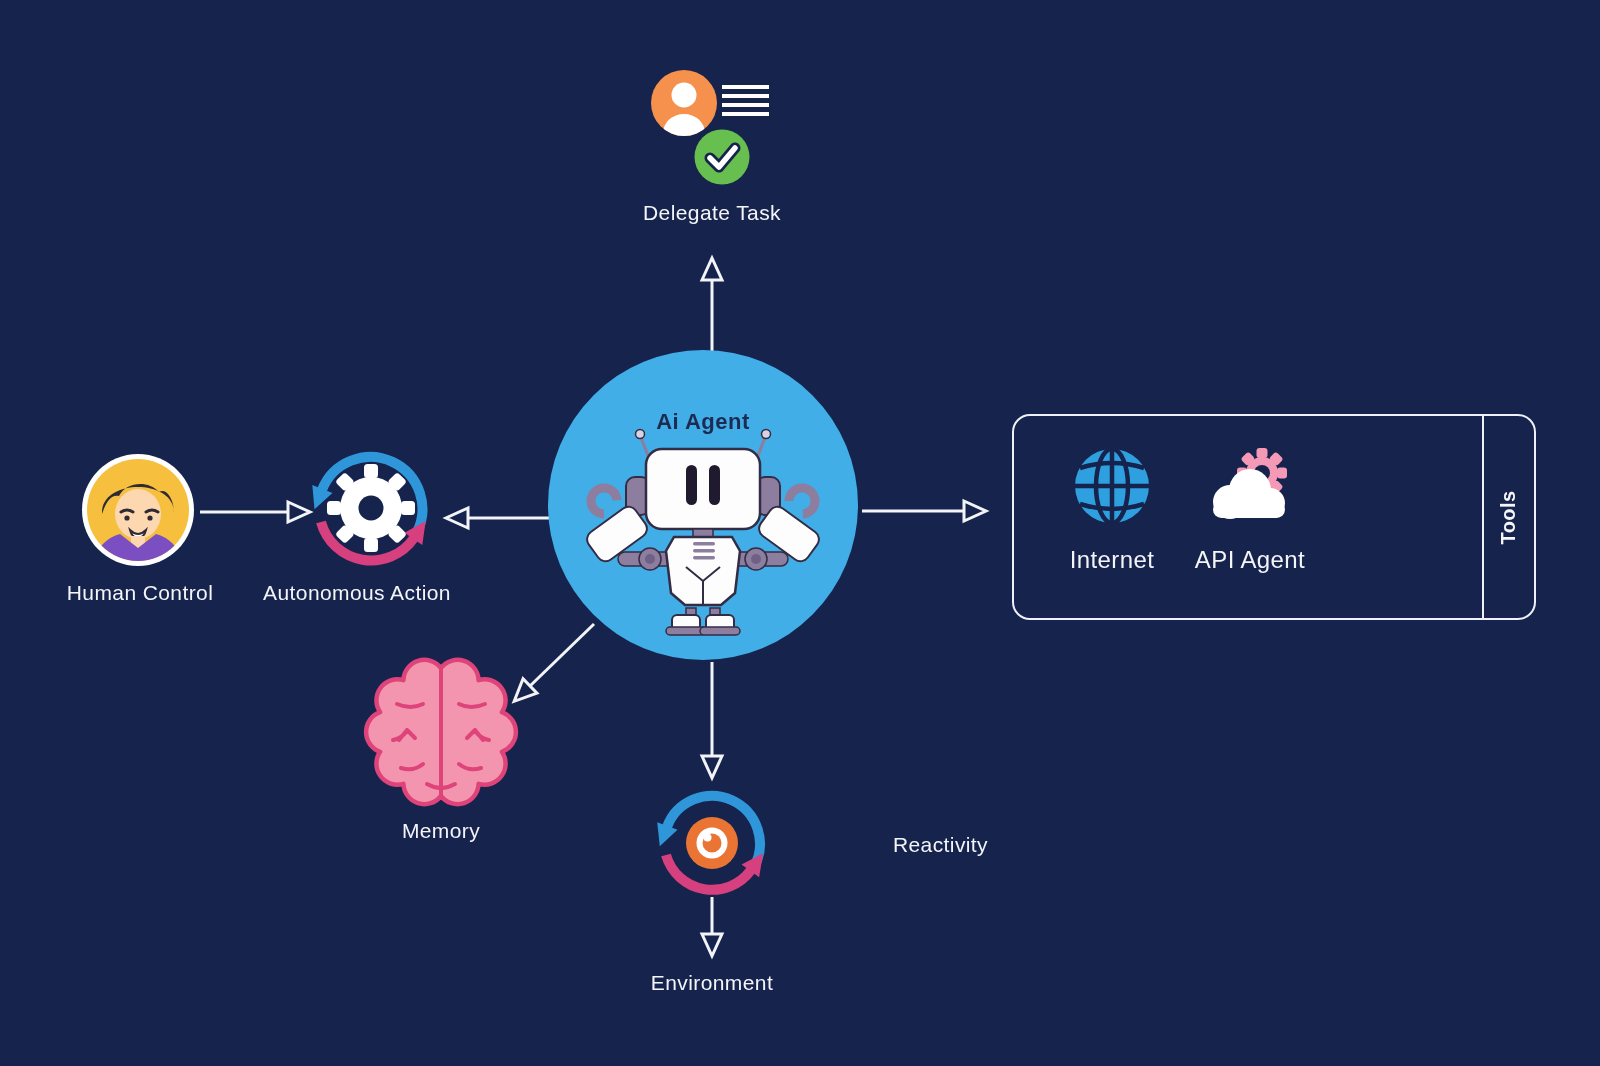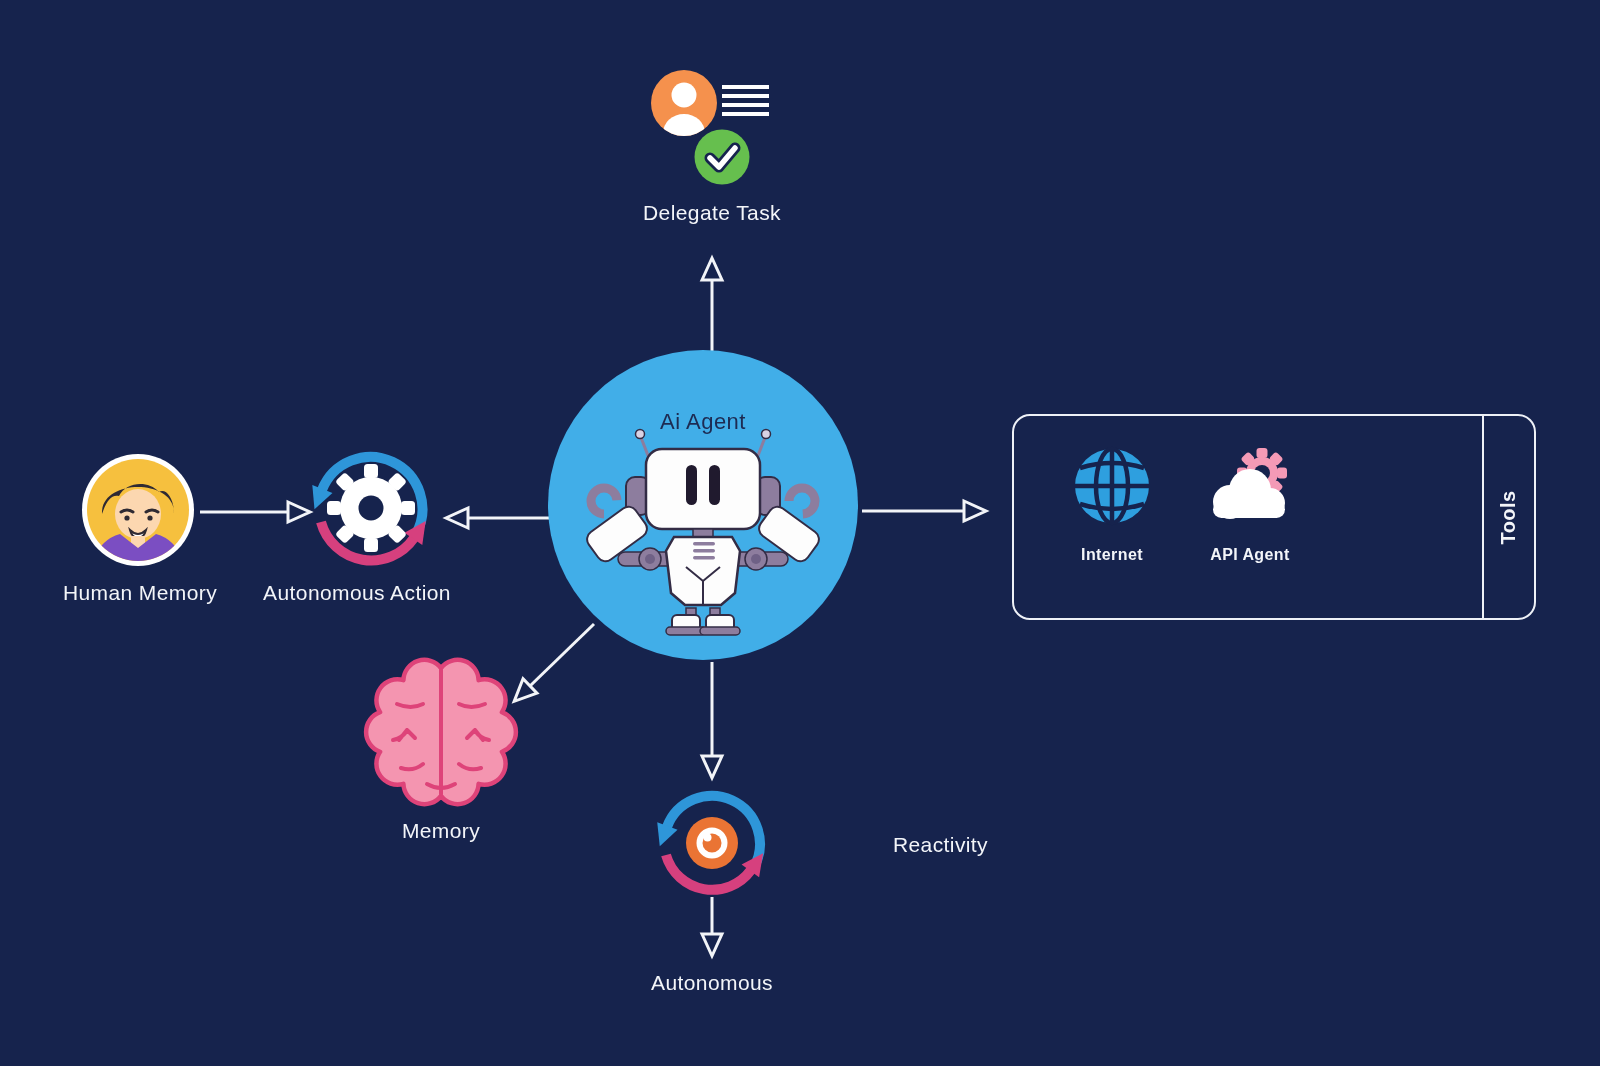--- a/index.html
+++ b/index.html
@@ -15,42 +15,42 @@
     font-size:21px;font-weight:400;letter-spacing:.4px;
     color:#f3f5f9;text-align:center;line-height:26px;
     width:240px;
   }
   .agent-circle{
     position:absolute;left:548px;top:350px;width:310px;height:310px;
     border-radius:50%;background:#41aee8;
   }
   .agent-title{
     position:absolute;left:583px;top:409px;width:240px;
-    text-align:center;font-size:22px;font-weight:400;letter-spacing:.5px;
+    text-align:center;font-size:22px;font-weight:700;letter-spacing:.5px;
     color:#1d2b52;
   }
   .tools-box{
     position:absolute;left:1012px;top:414px;width:524px;height:206px;
     border:2px solid #eef1f7;border-radius:18px;box-sizing:border-box;
   }
   .tools-side{
     position:absolute;right:0;top:0;bottom:0;width:50px;
     border-left:2px solid #eef1f7;
     display:flex;align-items:center;justify-content:center;
   }
   .tools-side span{
     transform:rotate(-90deg);white-space:nowrap;
     font-size:20px;font-weight:600;letter-spacing:.4px;color:#f3f5f9;
   }
   .tool{
     position:absolute;top:24px;width:120px;
     display:flex;flex-direction:column;align-items:center;
   }
   .tool .tool-label{
-    margin-top:10px;font-size:16px;font-weight:700;letter-spacing:.4px;color:#f3f5f9;
+    margin-top:10px;font-size:24px;font-weight:400;letter-spacing:.4px;color:#f3f5f9;
   }
   .tool svg{display:block;}
   svg{overflow:visible;}
 </style>
 </head>
 <body>
 
 <div class="canvas">
 
   <svg class="abs" style="left:0;top:0" width="1600" height="1066" viewBox="0 0 1600 1066">
@@ -163,21 +163,21 @@
       <path d="M22,62 C20,26 96,26 94,62 C94,46 86,36 79,40 C68,28 46,30 39,44 C31,42 26,50 22,62 Z" fill="#2f2a33"></path>
       <path d="M44,60 q6,-4 12,0" stroke="#2f2a33" stroke-width="3" fill="none" stroke-linecap="round" transform="translate(-3,0)"></path>
       <path d="M63,60 q6,-4 12,0" stroke="#2f2a33" stroke-width="3" fill="none" stroke-linecap="round" transform="translate(3,0)"></path>
       <circle cx="47" cy="66" r="2.6" fill="#2f2a33"></circle>
       <circle cx="70" cy="66" r="2.6" fill="#2f2a33"></circle>
       <path d="M50,78 q8,8 16,0 q-2,8 -8,8 q-6,0 -8,-8 Z" fill="#ffffff" stroke="#2f2a33" stroke-width="2"></path>
       <rect x="51" y="84" width="14" height="14" fill="#fcd7b0"></rect>
       <path d="M10,116 Q18,88 40,82 L58,96 L76,82 Q98,88 106,116 Z" fill="#7b4ec2"></path>
     </g>
   </svg>
-  <div class="label" style="left:20px;top:580px">Human Memory</div>
+  <div class="label" style="left:20px;top:580px">Human Control</div>
 
   <svg class="abs" style="left:305px;top:440px" width="132" height="136" viewBox="0 0 132 136">
     <path d="M111,94 A52,52 0 1 0 17,50" fill="none" stroke="#2e96d9" stroke-width="10" marker-end="url(#head-blue)"></path>
     <path d="M16,82 A52,52 0 0 0 109,98" fill="none" stroke="#d6407e" stroke-width="10" marker-end="url(#head-pink)"></path>
     <g>
       <g fill="#ffffff">
         <rect x="59" y="24" width="14" height="14" rx="3.5"></rect>
         <rect x="59" y="24" width="14" height="14" rx="3.5" transform="rotate(45 66 68)"></rect>
         <rect x="59" y="24" width="14" height="14" rx="3.5" transform="rotate(90 66 68)"></rect>
         <rect x="59" y="24" width="14" height="14" rx="3.5" transform="rotate(135 66 68)"></rect>
@@ -268,15 +268,15 @@
     <path d="M56,85 A48,48 0 0 0 141,100" fill="none" stroke="#d6407e" stroke-width="10" marker-end="url(#head-pink)"></path>
     <g>
       <circle cx="102" cy="73" r="26" fill="#ea7434"></circle>
       <circle cx="102" cy="73" r="15.5" fill="#ffffff"></circle>
       <circle cx="102" cy="73" r="9.5" fill="#ea7434"></circle>
       <circle cx="97.5" cy="67.5" r="4" fill="#ffffff"></circle>
     </g>
   </svg>
   <div class="label" style="left:788px;top:832px;width:200px;text-align:right">Reactivity</div>
 
-  <div class="label" style="left:592px;top:970px">Autonomous</div>
+  <div class="label" style="left:592px;top:970px">Environment</div>
 
 </div>
 
 </body></html>

